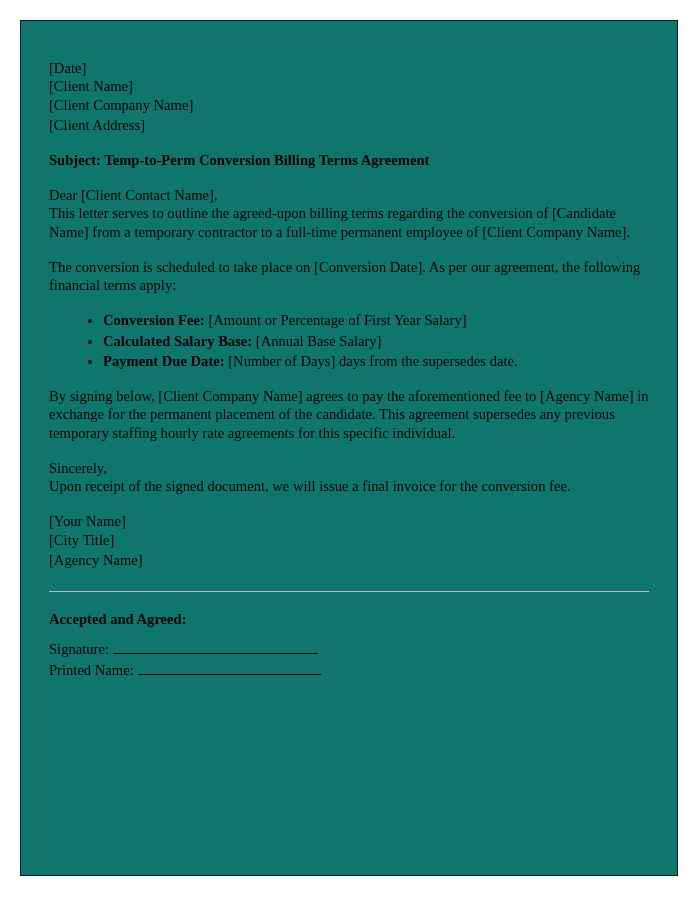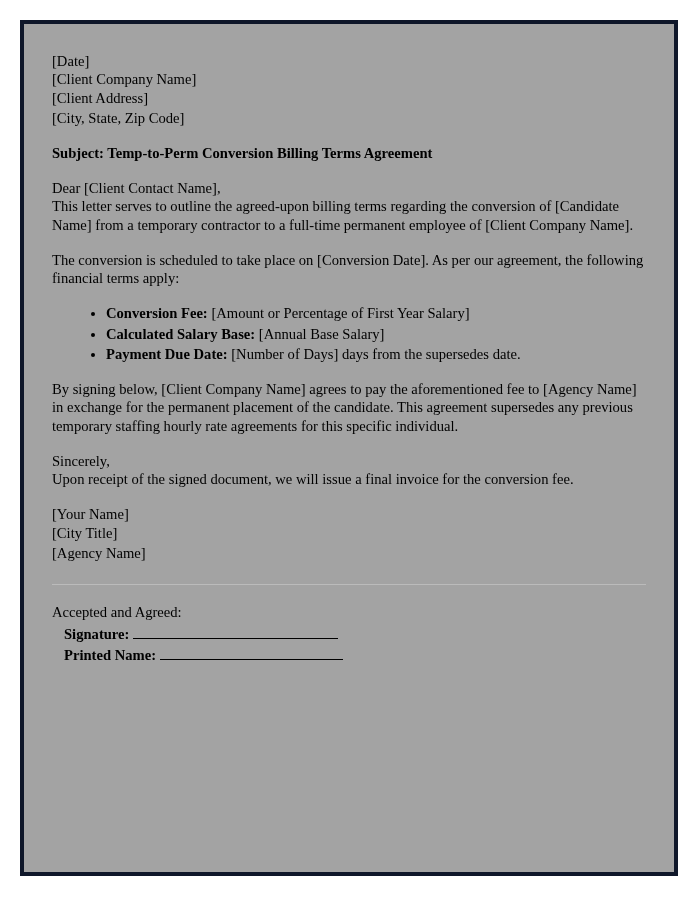--- a/index.html
+++ b/index.html
@@ -10,24 +10,24 @@
     height: 900px;
     font-family: "Liberation Serif", "DejaVu Serif", serif;
     color: #000000;
   }
   .page {
     position: absolute;
     left: 20px;
     top: 20px;
     width: 658px;
     height: 856px;
-    border: 4px solid #0f172a;
+    border: 1px solid #0f172a;
     box-sizing: border-box;
-    background: #a3a3a3;
-    padding: 28px 28px;
+    background: #0f766e;
+    padding: 38px 28px;
     overflow: hidden;
   }
   .doc {
     font-size: 14.6px;
     line-height: 1.25;
   }
   .block { margin: 0 0 17px 0; }
   .line { margin: 0; padding: 0; }
   .addr .line { margin: 0 0 1px 0; }
   .bold { font-weight: bold; }
@@ -35,45 +35,45 @@
   ul.terms {
     margin: 0 0 17px 0;
     padding: 0 0 0 38px;
   }
   ul.terms li { margin: 0 0 2px 16px; }
   .divider {
     border: none;
     border-top: 1px solid #bbbbbb;
     margin: 22px 0 18px 0;
   }
-  .accepted-heading { font-weight: normal; margin: 0 0 4px 0; }
-  .sig-row { margin: 0 0 3px 12px; font-weight: bold; }
+  .accepted-heading { font-weight: bold; margin: 0 0 12px 0; }
+  .sig-row { margin: 0 0 3px 0; }
   .sig-line {
     display: inline-block;
     border-bottom: 1.4px solid #000000;
     height: 13px;
     vertical-align: baseline;
     margin-left: 4px;
   }
   .sig-row:nth-child(1) .sig-line { width: 205px; }
   .sig-row:nth-child(2) .sig-line { width: 183px; }
   .sig-row:nth-child(3) .sig-line { width: 248px; }
 </style>
 </head>
 <body>
 
 <div class="page">
   <div class="doc">
 
     <p class="block line">[Date]</p>
 
     <div class="block addr">
+      <p class="line">[Client Name]</p>
       <p class="line">[Client Company Name]</p>
       <p class="line">[Client Address]</p>
-      <p class="line">[City, State, Zip Code]</p>
     </div>
 
     <p class="subject">Subject: Temp-to-Perm Conversion Billing Terms Agreement</p>
 
     <p class="block line">Dear [Client Contact Name],</p>
 
     <p class="block">This letter serves to outline the agreed-upon billing terms regarding the conversion of [Candidate Name] from a temporary contractor to a full-time permanent employee of [Client Company Name].</p>
 
     <p class="block">The conversion is scheduled to take place on [Conversion Date]. As per our agreement, the following financial terms apply:</p>
 

